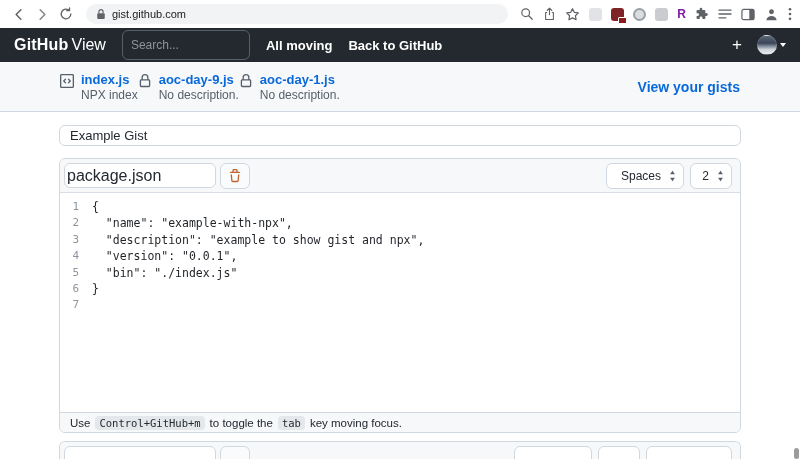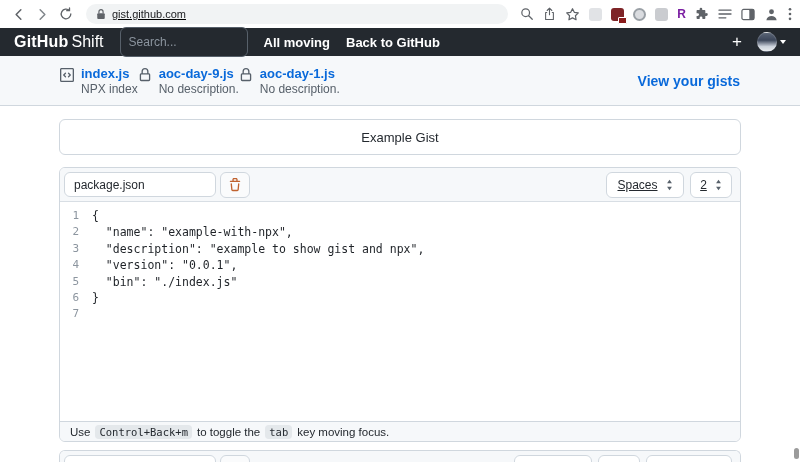--- a/index.html
+++ b/index.html
@@ -2,33 +2,33 @@
 <html><head>
 <meta charset="utf-8">
 <style>
   * { margin:0; padding:0; box-sizing:border-box; }
   html,body { width:800px; height:462px; overflow:hidden; background:#fff;
     font-family:"Liberation Sans", sans-serif; position:relative; }
 
   
   .chrome { height:28px; background:#fff; display:flex; align-items:center; padding:0 8px; gap:4px; }
   .chrome .navbtn { width:20px; height:20px; display:flex; align-items:center; justify-content:center; color:#5f6368; border-radius:50%; }
-  .url-pill { flex:1 1 auto; height:20px; background:#f1f3f4; border-radius:10px; display:flex; align-items:center; padding:0 10px; gap:6px; margin:0 8px 0 6px; max-width:470px;text-decoration:underline; }
+  .url-pill { flex:1 1 auto; height:20px; background:#f1f3f4; border-radius:10px; display:flex; align-items:center; padding:0 10px; gap:6px; margin:0 8px 0 6px; max-width:470px; }
   .url-text { font-size:11px; color:#202124; }
   .chrome-right { margin-left:auto; display:flex; align-items:center; gap:9px; }
   .tb-icon { display:flex; align-items:center; justify-content:center; color:#5f6368; }
   .ext-sq { width:13px; height:13px; border-radius:3px; background:#e1e3e6; }
   .ext-red { width:13px; height:13px; border-radius:3px; background:#7e2427; position:relative; }
   .ext-red .badge { position:absolute; right:-3px; bottom:-3px; width:9px; height:7px; background:#8a1c1c; border-radius:1px; border:1px solid #fff; }
   .ext-circle { width:13px; height:13px; border-radius:50%; background:#dadce0; border:2px solid #9aa0a6; }
   .ext-sq2 { width:13px; height:13px; border-radius:3px; background:#caccd0; }
   .ext-r { font-size:12px; font-weight:bold; color:#7b1fa2; line-height:13px; }
 
   
-  .app-header { height:28px; background:#24292f; display:flex; align-items:center; padding:0 14px; }
+  .app-header { height:34px; background:#24292f; display:flex; align-items:center; padding:0 14px; }
   .brand { display:flex; align-items:baseline; gap:3px; margin-right:16px; cursor:pointer; }
   .brand .b1 { color:#fff; font-weight:700; font-size:16px; letter-spacing:.2px; }
   .brand .b2 { color:#fff; font-weight:300; font-size:16px; }
   .hdr-search { width:128px; height:22px; background:transparent; border:1px solid #57606a; border-radius:6px; color:#c9d1d9; font-size:12px; padding:14px 8px; outline:none; font-family:inherit; }
   .hdr-search::placeholder { color:#8b949e; }
   .hdr-nav { display:flex; gap:16px; margin-left:16px; }
   .hdr-link { color:#fff; font-weight:600; font-size:13px; cursor:pointer; }
   .hdr-right { margin-left:auto; display:flex; align-items:center; gap:7px; }
   .plus-btn { color:#fff; font-size:17px; font-weight:300; cursor:pointer; margin-right:8px; }
   .avatar-wrap { display:flex; align-items:center; gap:3px; cursor:pointer; }
@@ -39,28 +39,28 @@
   .recent-bar { height:50px; background:#f6f8fa; border-bottom:1px solid #d0d7de; display:flex; align-items:center; padding:0 60px; }
   .gist-item { display:flex; gap:7px; cursor:pointer; }
   .gi-icon { color:#57606a; margin-top:1px; flex:none; }
   .gi-text { display:flex; flex-direction:column; gap:3px; }
   .gi-name { color:#0969da; font-weight:600; font-size:13px; line-height:13px; }
   .gi-desc { color:#57606a; font-size:12px; line-height:12px; }
   .view-link { margin-left:auto; color:#0969da; font-weight:600; font-size:14px; cursor:pointer; }
 
   
   .main { padding:13px 59px 0; }
-  .desc-input { width:100%; height:36px; border:1px solid #d0d7de; border-radius:6px; padding:0 10px; font-size:13px; color:#24292f; background:#fff; font-family:inherit; outline:none;text-align:center; }
+  .desc-input { width:100%; height:21px; border:1px solid #d0d7de; border-radius:6px; padding:0 10px; font-size:13px; color:#24292f; background:#fff; font-family:inherit; outline:none; }
 
   .file-block { margin-top:12px; border:1px solid #d0d7de; border-radius:6px; overflow:hidden; background:#fff; }
   .fb-header { height:34px; background:#f6f8fa; border-bottom:1px solid #d8dee4; display:flex; align-items:center; padding:0 4px; }
-  .fname-input { width:152px; height:25px; border:1px solid #d0d7de; border-radius:6px; padding:0 9px; font-size:12px; color:#24292f; background:#fff; font-family:inherit; outline:none; }
+  .fname-input { width:152px; height:25px; border:1px solid #d0d7de; border-radius:6px; padding:0 2px; font-size:16px; color:#24292f; background:#fff; font-family:inherit; outline:none; }
   .trash-btn { width:30px; height:26px; margin-left:4px; background:#fafbfc; border:1px solid #d0d7de; border-radius:6px; display:flex; align-items:center; justify-content:center; cursor:pointer; color:#c0622f; }
   .fb-selects { margin-left:auto; display:flex; gap:6px; padding-right:4px; }
-  .gh-select { height:26px; background:#fff; border:1px solid #d0d7de; border-radius:6px; display:flex; align-items:center; justify-content:center; font-size:12px; color:#24292f; padding:0 7px; cursor:pointer; gap:8px;text-decoration:underline; }
+  .gh-select { height:26px; background:#fff; border:1px solid #d0d7de; border-radius:6px; display:flex; align-items:center; justify-content:flex-end; font-size:12px; color:#24292f; padding:0 7px; cursor:pointer; gap:8px; }
   .sel-updown { color:#57606a; flex:none; display:flex; }
 
   .editor { height:219px; background:#fff; padding-top:6px; font-family:"DejaVu Sans Mono", monospace; font-size:11.5px; cursor:text; }
   .code-line { display:flex; height:16.4px; line-height:16.4px; }
   .ln { width:32px; flex:none; text-align:right; padding-right:13px; color:#8c959f; font-size:11px; }
   .ct { white-space:pre; color:#1f2328; }
 
   .hint-bar { height:20px; background:#f6f8fa; border-top:1px solid #d0d7de; display:flex; align-items:center; padding:0 10px; gap:5px; font-size:11.5px; color:#24292f; }
   .kbd { font-family:"DejaVu Sans Mono", monospace; font-size:10.5px; background:rgba(175,184,193,.25); border-radius:4px; padding:1px 4px; line-height:12px; }
 
@@ -149,21 +149,21 @@
           <circle cx="2" cy="8" r="1.5" fill="#5f6368"></circle>
           <circle cx="2" cy="13.5" r="1.5" fill="#5f6368"></circle>
         </svg>
     </span>
   </div>
 </div>
 
 <div class="app-header">
   <div class="brand">
     <span class="b1">GitHub</span>
-    <span class="b2">Shift</span>
+    <span class="b2">View</span>
   </div>
   <input class="hdr-search" placeholder="Search..." style="">
   <div class="hdr-nav">
     <span class="hdr-link">All moving</span>
     <span class="hdr-link">Back to GitHub</span>
   </div>
   <div class="hdr-right">
     <span class="plus-btn">+</span>
     <span class="avatar-wrap">
       <span class="avatar"></span>
@@ -274,21 +274,21 @@
         <span class="ct">}</span>
       </div>
       <div class="code-line">
         <span class="ln">7</span>
         <span class="ct"></span>
       </div>
     </div>
 
     <div class="hint-bar">
       <span>Use</span>
-      <span class="kbd">Control+Back+m</span>
+      <span class="kbd">Control+GitHub+m</span>
       <span>to toggle the</span>
       <span class="kbd">tab</span>
       <span>key moving focus.</span>
     </div>
   </div>
 
   
   <div class="file-block2">
     <div class="fb-header2">
       <input class="fname-input" style="">

